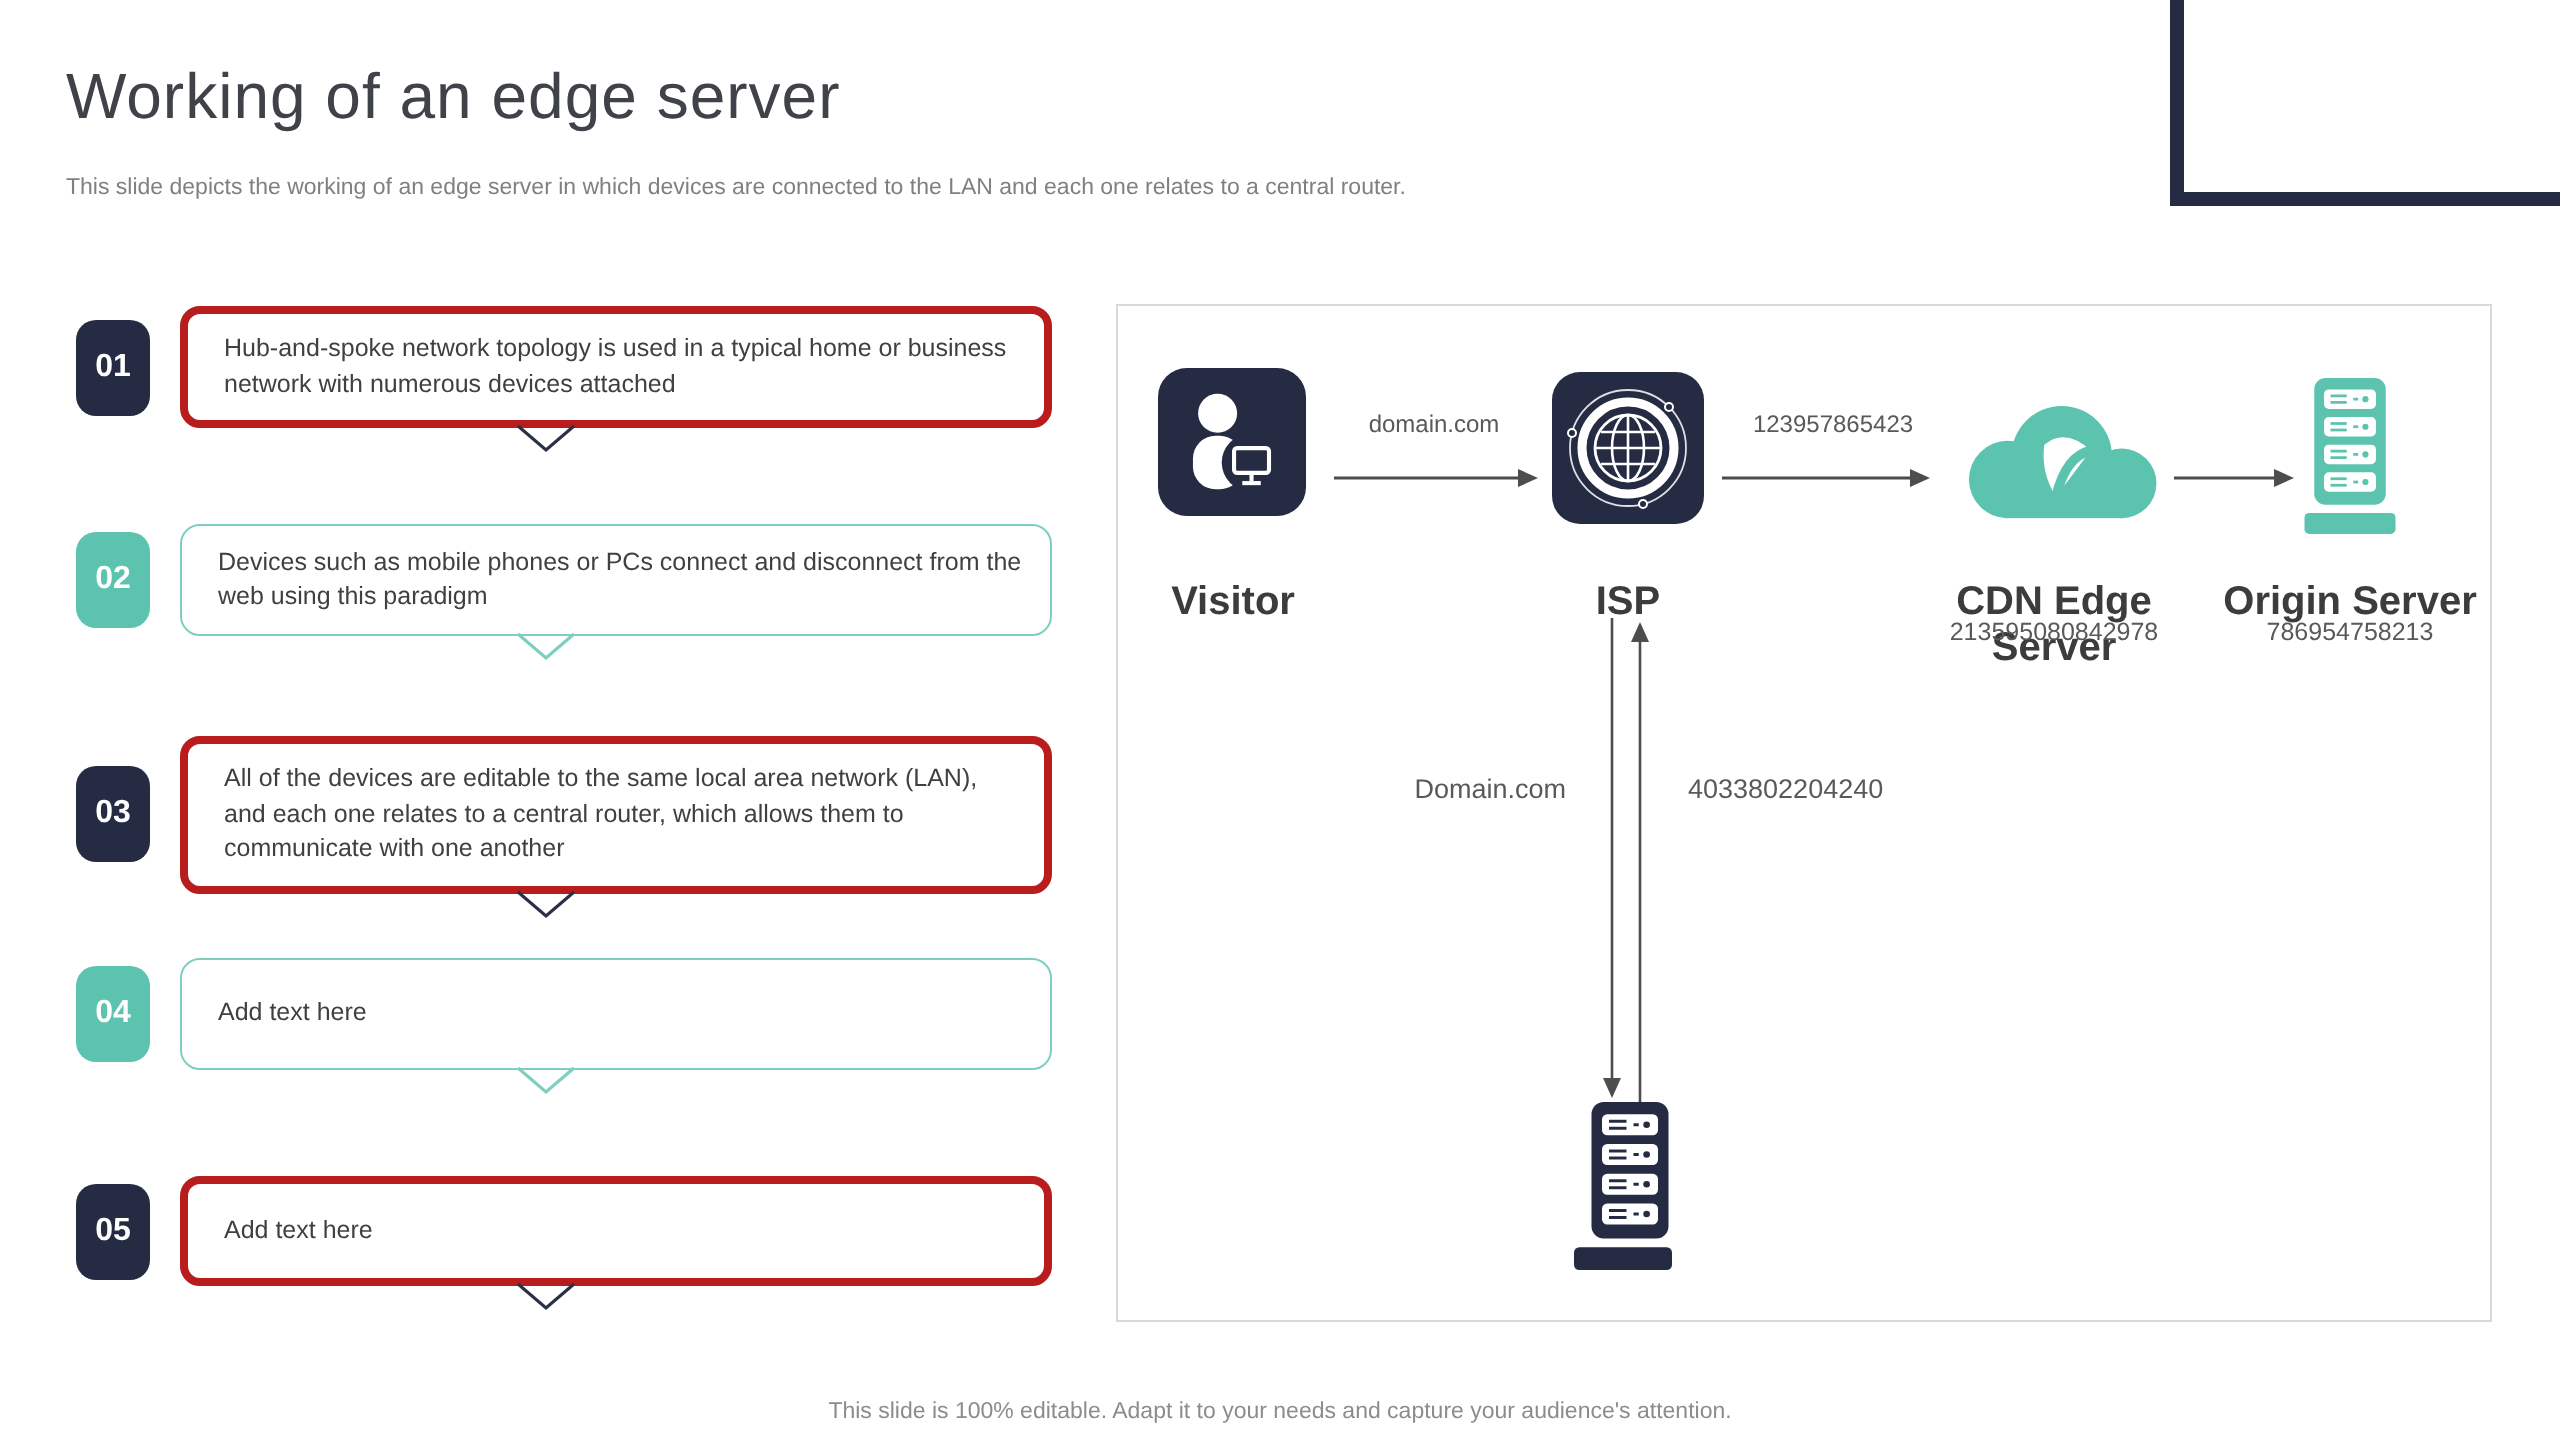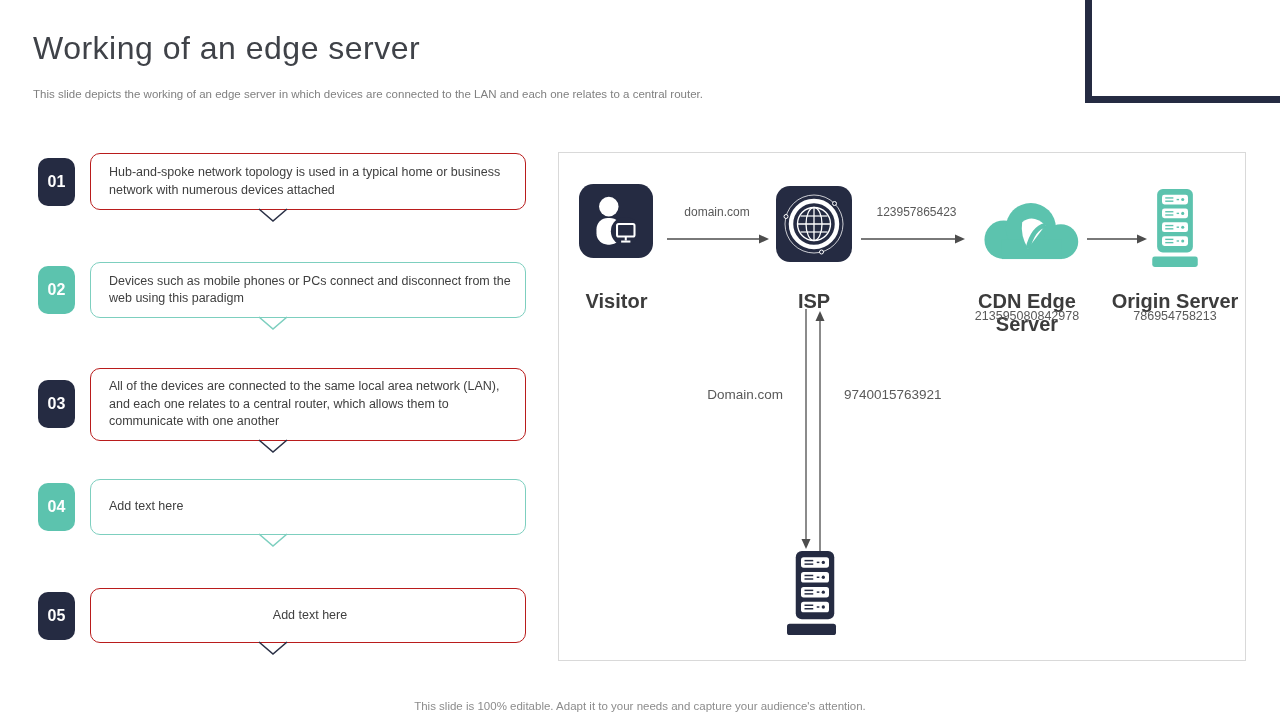--- a/index.html
+++ b/index.html
@@ -14,21 +14,21 @@
   
   .title { position:absolute; left:33px; top:30px; font-size:32px; font-weight:400;
            color:#3f4248; letter-spacing:0.5px; }
   .subtitle { position:absolute; left:33px; top:88px; font-size:11.5px; color:#808080; }
 
   
   .step { position:absolute; left:38px; width:492px; }
   .step-box { margin-left:52px; width:436px; border-radius:10px; background:#fff;
               display:flex; align-items:center; padding:9px 14px 9px 18px;
               font-size:12.5px; line-height:1.4; color:#404040; }
-  .step-navy .step-box { border:1px solid #b91c1c;justify-content:center; }
+  .step-navy .step-box { border:4px solid #b91c1c; }
   .step-teal .step-box { border:1px solid #7dcfbf; }
   .badge { position:absolute; left:0; top:50%; transform:translateY(-50%);
            width:37px; height:48px; border-radius:10px; z-index:2;
            display:flex; align-items:center; justify-content:center;
            color:#fff; font-size:16px; font-weight:bold;
            box-shadow:0 0 0 3px #fff; }
   .step-navy .badge { background:#252b42; }
   .step-teal .badge { background:#5cc3ae; }
   .chev { position:absolute; left:220px; top:100%; margin-top:-2px; }
   .step-navy .chev polyline { stroke:#2a3046; }
@@ -76,21 +76,21 @@
       <span>Devices such as mobile phones or PCs connect and disconnect from the web using this paradigm</span>
     </div>
     <svg class="chev" width="30" height="15">
         <polyline points="1,1 15,13 29,1" fill="none" stroke-width="1.6"></polyline>
       </svg>
   </div>
 
   <div class="step step-navy" style="top:368px">
     <div class="badge">03</div>
     <div class="step-box" style="min-height:61px">
-      <span>All of the devices are connected to the same local area network (LAN), and each one relates to a central router, which allows them to communicate with one another</span>
+      <span>All of the devices are editable to the same local area network (LAN), and each one relates to a central router, which allows them to communicate with one another</span>
     </div>
     <svg class="chev" width="30" height="15">
         <polyline points="1,1 15,13 29,1" fill="none" stroke-width="1.6"></polyline>
       </svg>
   </div>
 
   <div class="step step-teal" style="top:479px">
     <div class="badge">04</div>
     <div class="step-box" style="min-height:56px">
       <span>Add text here</span>
@@ -212,21 +212,21 @@
     <div class="abs node-label" style="left:540px; top:137px; width:152px;">Origin Server</div>
     <div class="abs node-value" style="left:540px; top:154px; width:152px;">786954758213</div>
 
     <svg class="abs" style="left:240px; top:156px;" width="28" height="242">
       <line x1="7" y1="0" x2="7" y2="230" stroke="#4d4d4d" stroke-width="1.3"></line>
       <polygon points="2.5,230 7,240 11.5,230" fill="#4d4d4d"></polygon>
       <line x1="21" y1="242" x2="21" y2="12" stroke="#4d4d4d" stroke-width="1.3"></line>
       <polygon points="16.5,12 21,2 25.5,12" fill="#4d4d4d"></polygon>
     </svg>
     <div class="abs big-edge-label" style="left:110px; top:234px; width:114px; text-align:right;">Domain.com</div>
-    <div class="abs big-edge-label" style="left:285px; top:234px; width:140px; text-align:left;">9740015763921</div>
+    <div class="abs big-edge-label" style="left:285px; top:234px; width:140px; text-align:left;">4033802204240</div>
 
     <div class="abs" style="left:228px; top:398px;">
       <svg width="56" height="84" viewBox="0 0 64 96">
         <g fill="#252b42">
           <rect x="10" y="0" width="44" height="78" rx="7"></rect>
           <rect x="0" y="83" width="56" height="13" rx="3"></rect>
         </g>
         <g>
           <rect x="16" y="7" width="32" height="12" rx="3" fill="#fff"></rect>
           <rect x="16" y="24" width="32" height="12" rx="3" fill="#fff"></rect>

